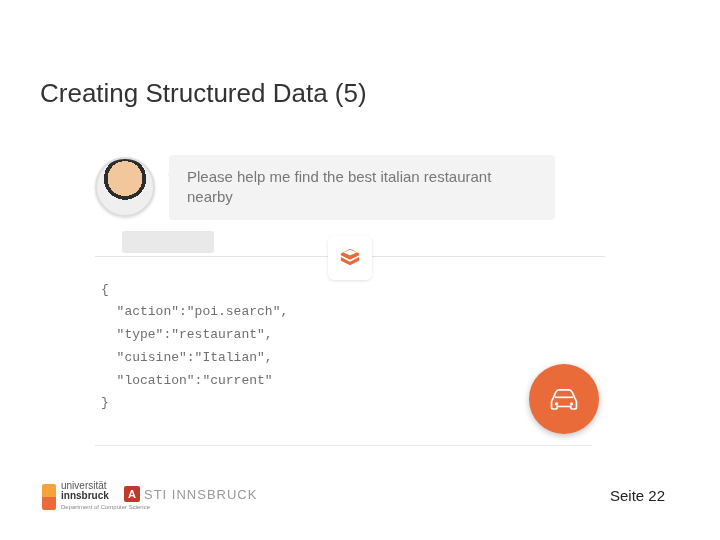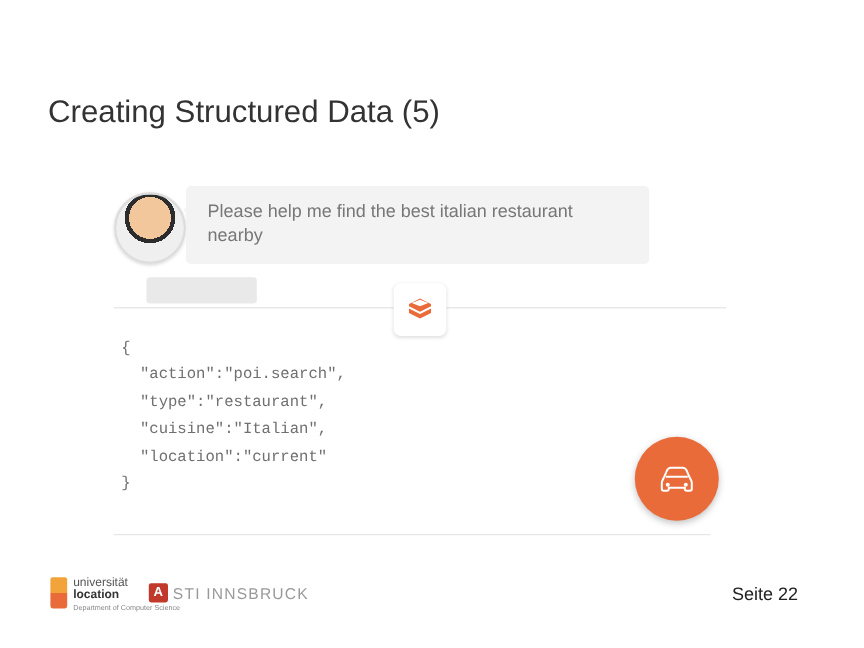--- a/index.html
+++ b/index.html
@@ -1,34 +1,34 @@
 <!DOCTYPE html>
 <html><head>
 <meta charset="utf-8">
 <style>
   html,body{margin:0;padding:0;width:720px;height:540px;font-family:"Segoe UI",Arial,sans-serif;background:#fff;color:#333;overflow:hidden}
   .slide{position:relative;width:707px;height:540px;box-sizing:border-box}
   .title{position:absolute;left:40px;top:78px;font-size:26px;font-weight:400;color:#333}
   .content{position:absolute;left:95px;top:155px;width:510px}
-  .chat-row{display:flex;align-items:flex-end;position:relative}
+  .chat-row{display:flex;align-items:center;gap:14px;position:relative}
   .avatar{width:56px;height:56px;border-radius:50%;background:radial-gradient(circle at 50% 35%,#f2c79b 0 38%,#2c2c2c 38% 46%,#efefef 46% 100%);border:2px solid #ddd;box-shadow:0 1px 3px rgba(0,0,0,.15);flex:0 0 auto}
   .bubble{background:#f3f3f3;border-radius:4px;padding:12px 18px;color:#777;font-size:15px;line-height:1.35;max-width:350px;position:relative}
   .bubble::before{content:"";position:absolute;left:-8px;top:14px;border:6px solid transparent;border-right-color:#f3f3f3}
   .side-tab{position:absolute;left:27px;top:76px;width:92px;height:22px;background:#e9e9e9;border-radius:3px}
   .divider-wrap{position:relative;margin:36px 0 18px}
   .divider{height:1px;background:#e3e3e3}
   .box-icon{position:absolute;left:50%;top:-20px;transform:translateX(-50%);width:44px;height:44px;border-radius:6px;background:#fff;box-shadow:0 1px 3px rgba(0,0,0,.12);display:flex;align-items:center;justify-content:center}
   .box-icon svg{width:22px;height:22px;fill:#e96b3a}
   .code-block{font-family:"Courier New",monospace;font-size:13px;line-height:1.75;color:#707070;padding:4px 2px 0 6px}
   .code-line{white-space:pre}
   .car-badge{position:absolute;right:108px;bottom:106px;width:70px;height:70px;border-radius:50%;background:#e96b3a;box-shadow:0 2px 6px rgba(0,0,0,.25);display:flex;align-items:center;justify-content:center}
   .car-badge svg{width:40px;height:40px;fill:none;stroke:#fff;stroke-width:2}
   .divider2{position:absolute;left:95px;right:115px;bottom:94px;height:1px;background:#e6e6e6}
   .footer{position:absolute;left:42px;right:42px;bottom:30px;height:36px}
-  .logo1{position:absolute;left:0;bottom:0;display:flex;align-items:flex-start;gap:5px}
+  .logo1{position:absolute;left:0;bottom:0;display:flex;align-items:flex-end;gap:5px}
   .logo1-mark{width:14px;height:26px;background:linear-gradient(#f2a33a 0 50%,#e96b3a 50% 100%);border-radius:2px}
   .logo1-text{font-size:10px;line-height:1.05;color:#555}
   .logo1-text b{display:block;font-size:10px;color:#333}
   .logo1-sub{font-size:6px;color:#888;margin-top:2px}
   .logo2{position:absolute;left:82px;bottom:8px;display:flex;align-items:center;gap:4px}
   .logo2-mark{width:16px;height:16px;background:#c0392b;border-radius:2px;color:#fff;font-size:11px;font-weight:bold;text-align:center;line-height:16px}
   .logo2-text{font-size:13px;letter-spacing:1px;color:#999}
   .page{position:absolute;right:0;bottom:6px;font-size:15px;color:#222}
   .page b{font-weight:400}
 </style>
@@ -75,21 +75,21 @@
       <circle cx="33" cy="30" r="2" fill="#fff" stroke="none"></circle>
       <path d="M13 22h22"></path>
     </svg>
   </div>
 
   <div class="footer">
     <div class="logo1">
       <div class="logo1-mark"></div>
       <div class="logo1-text">
         <span>universität</span>
-        <b>location</b>
+        <b>innsbruck</b>
         <div class="logo1-sub">Department of Computer Science</div>
       </div>
     </div>
     <div class="logo2">
       <div class="logo2-mark">A</div>
       <div class="logo2-text">STI INNSBRUCK</div>
     </div>
     <div class="page">
       <b><span>Seite </span><span>22</span></b>
     </div>

